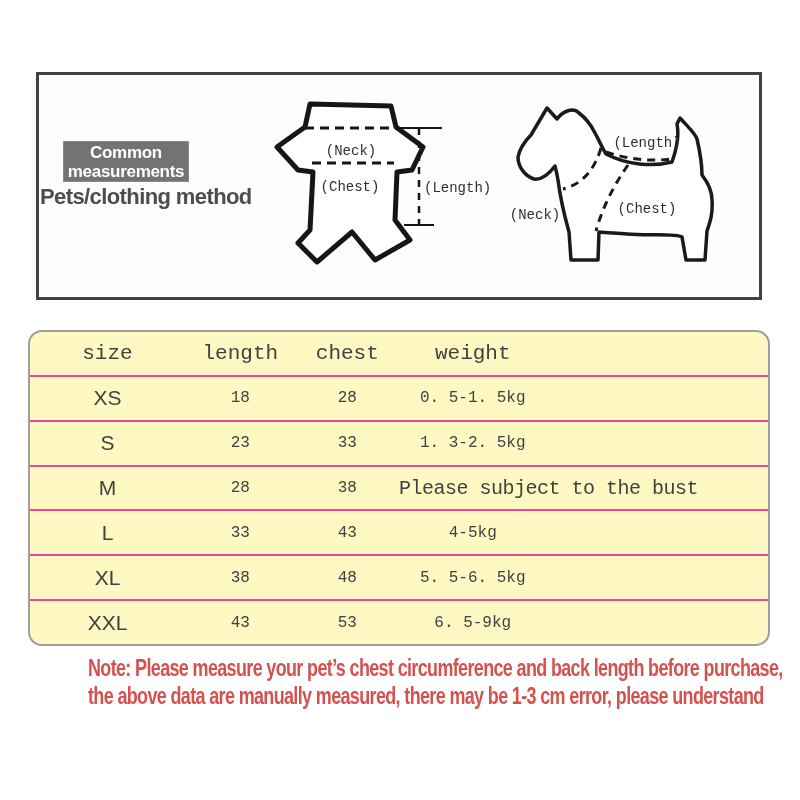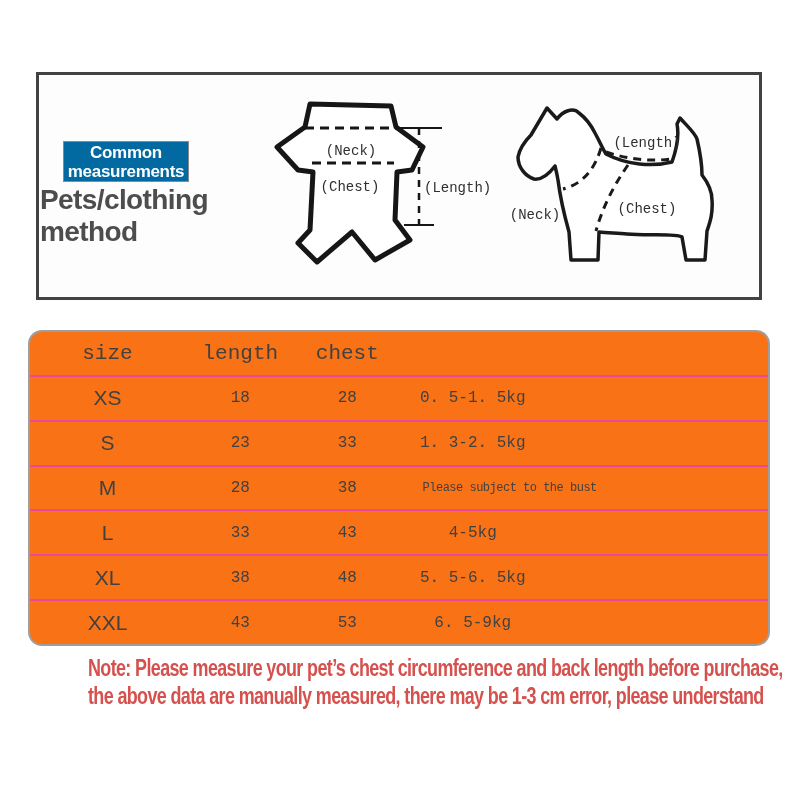--- a/index.html
+++ b/index.html
@@ -4,41 +4,41 @@
 <style>
   html,body{margin:0;padding:0;background:#ffffff;}
   #page{position:relative;width:800px;height:800px;background:#ffffff;overflow:hidden;
         font-family:"Liberation Sans",sans-serif;}
 
   
   .panel{position:absolute;left:36px;top:72px;width:726px;height:228px;
          border:3px solid #424242;background:#fdfdfd;box-sizing:border-box;}
 
   .badge{position:absolute;left:63px;top:141px;width:126px;height:41px;
-         background:#0369a1;border:1px solid #8a8a8a;box-sizing:border-box;
+         background:#737373;border:1px solid #8a8a8a;box-sizing:border-box;
          color:#ffffff;text-align:center;font-weight:bold;font-size:17px;line-height:19px;
          padding-top:1px;letter-spacing:-0.3px;}
   .subtitle{position:absolute;left:40px;top:184px;width:230px;
-            font-weight:bold;font-size:28px;color:#4d4d4d;letter-spacing:-0.6px;}
+            font-weight:bold;font-size:22px;color:#4d4d4d;letter-spacing:-0.6px;}
 
   .diagram{position:absolute;}
   svg text{font-family:"Liberation Mono","DejaVu Sans Mono",monospace;font-size:14px;fill:#2f2f2f;}
 
   
   .size-table{position:absolute;left:28px;top:330px;width:742px;height:316px;
-              border:2px solid #9e9e9e;border-radius:14px;background:#f97316;
+              border:2px solid #9e9e9e;border-radius:14px;background:#fef9c3;
               box-sizing:border-box;display:flex;flex-direction:column;
               font-family:"Liberation Mono","DejaVu Sans Mono",monospace;color:#414141;}
   .t-row{flex:1;display:flex;align-items:center;}
   .t-row + .t-row{border-top:2px solid #ec4899;}
   .t-cell{text-align:center;font-size:16px;white-space:nowrap;}
   .c0{width:21%;} .c1{width:15%;} .c2{width:14%;} .c3{width:20%;} .c4{width:30%;}
   .t-head .t-cell{font-size:21px;}
   .t-cell.size-val{font-family:"Liberation Sans",sans-serif;font-size:21px;}
-  .t-cell.caution-val{font-size:12px;letter-spacing:-0.5px;overflow:visible;}
+  .t-cell.caution-val{font-size:20px;letter-spacing:-0.5px;overflow:visible;}
 
   
   .note{position:absolute;left:0;top:654px;width:800px;text-align:right;
         color:#d5514e;font-weight:bold;font-size:23px;line-height:28px;}
   .note-line{white-space:nowrap;transform:scaleX(0.78);transform-origin:50% 50%;
              letter-spacing:-0.8px;}
 </style>
 </head>
 <body>
 
@@ -94,20 +94,21 @@
     <text x="160" y="61" text-anchor="middle">(Length)</text>
     <text x="48" y="133" text-anchor="middle">(Neck)</text>
     <text x="160" y="127" text-anchor="middle">(Chest)</text>
   </svg>
 
   <div class="size-table">
     <div class="t-row t-head">
       <span class="t-cell c0">size</span>
       <span class="t-cell c1">length</span>
       <span class="t-cell c2">chest</span>
+      <span class="t-cell c3">weight</span>
     </div>
 
     <div class="t-row">
       <span class="t-cell c0 size-val">XS</span>
       <span class="t-cell c1">18</span>
       <span class="t-cell c2">28</span>
       <span class="t-cell c3">0. 5-1. 5kg</span>
       <span class="t-cell c4 caution-val"></span>
     </div>
 

